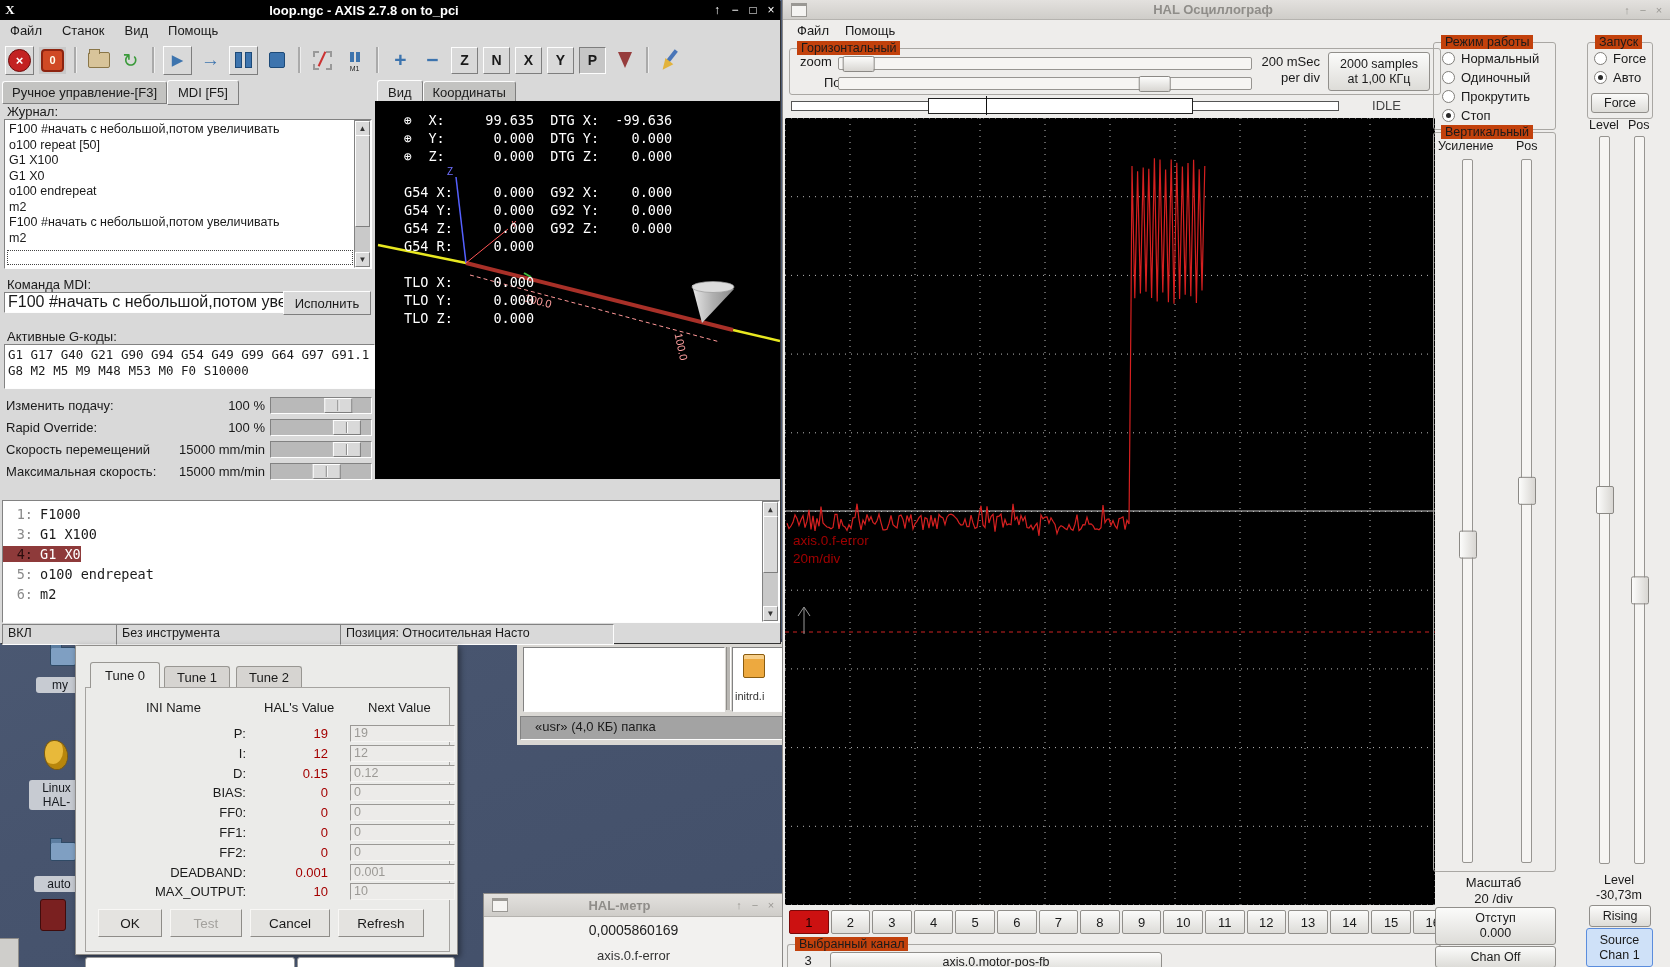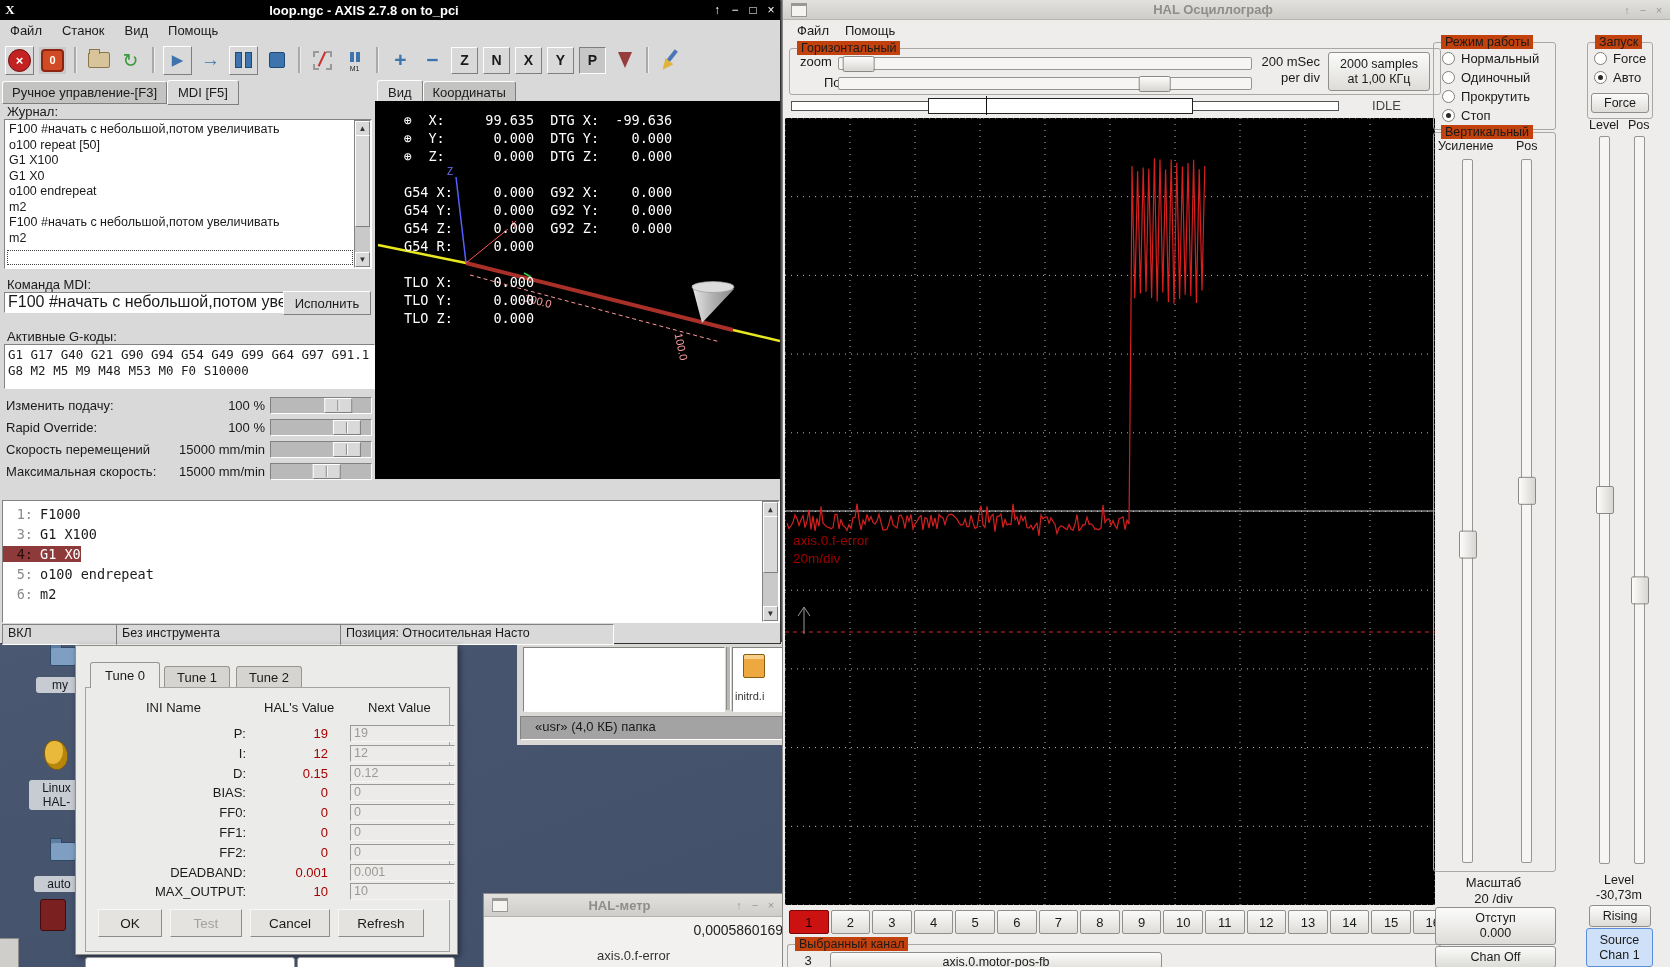--- a/index.html
+++ b/index.html
@@ -423,21 +423,21 @@
   <div class="abs" style="left:297px;top:957px;width:156px;height:10px;background:#fff;border-radius:3px 3px 0 0;border:1px solid #999;"></div>
 
   <div class="abs meter-win">
     <div class="scope-title abs" style="height:22px;">
       <span class="winicon" style="margin-left:8px;"></span>
       <span class="ttl">HAL-метр</span>
       <span class="gwm">↑</span>
       <span class="gwm">−</span>
       <span class="gwm" style="margin-right:4px;">×</span>
     </div>
-    <div class="abs" style="left:0;top:28px;width:299px;text-align:right;font-size:14px;color:#222;">0,0005860169</div>
+    <div class="abs" style="left:0;top:28px;width:299px;text-align:center;font-size:14px;color:#222;">0,0005860169</div>
     <div class="abs" style="left:0;top:54px;width:299px;text-align:center;font-size:13px;color:#333;">axis.0.f-error</div>
   </div>
 
   <div class="abs scope-win">
     <div class="scope-title abs">
       <span class="winicon" style="margin-left:8px;"></span>
       <span class="ttl">HAL Осциллограф</span>
       <span class="gwm">↑</span>
       <span class="gwm">−</span>
       <span class="gwm" style="margin-right:4px;">×</span>

